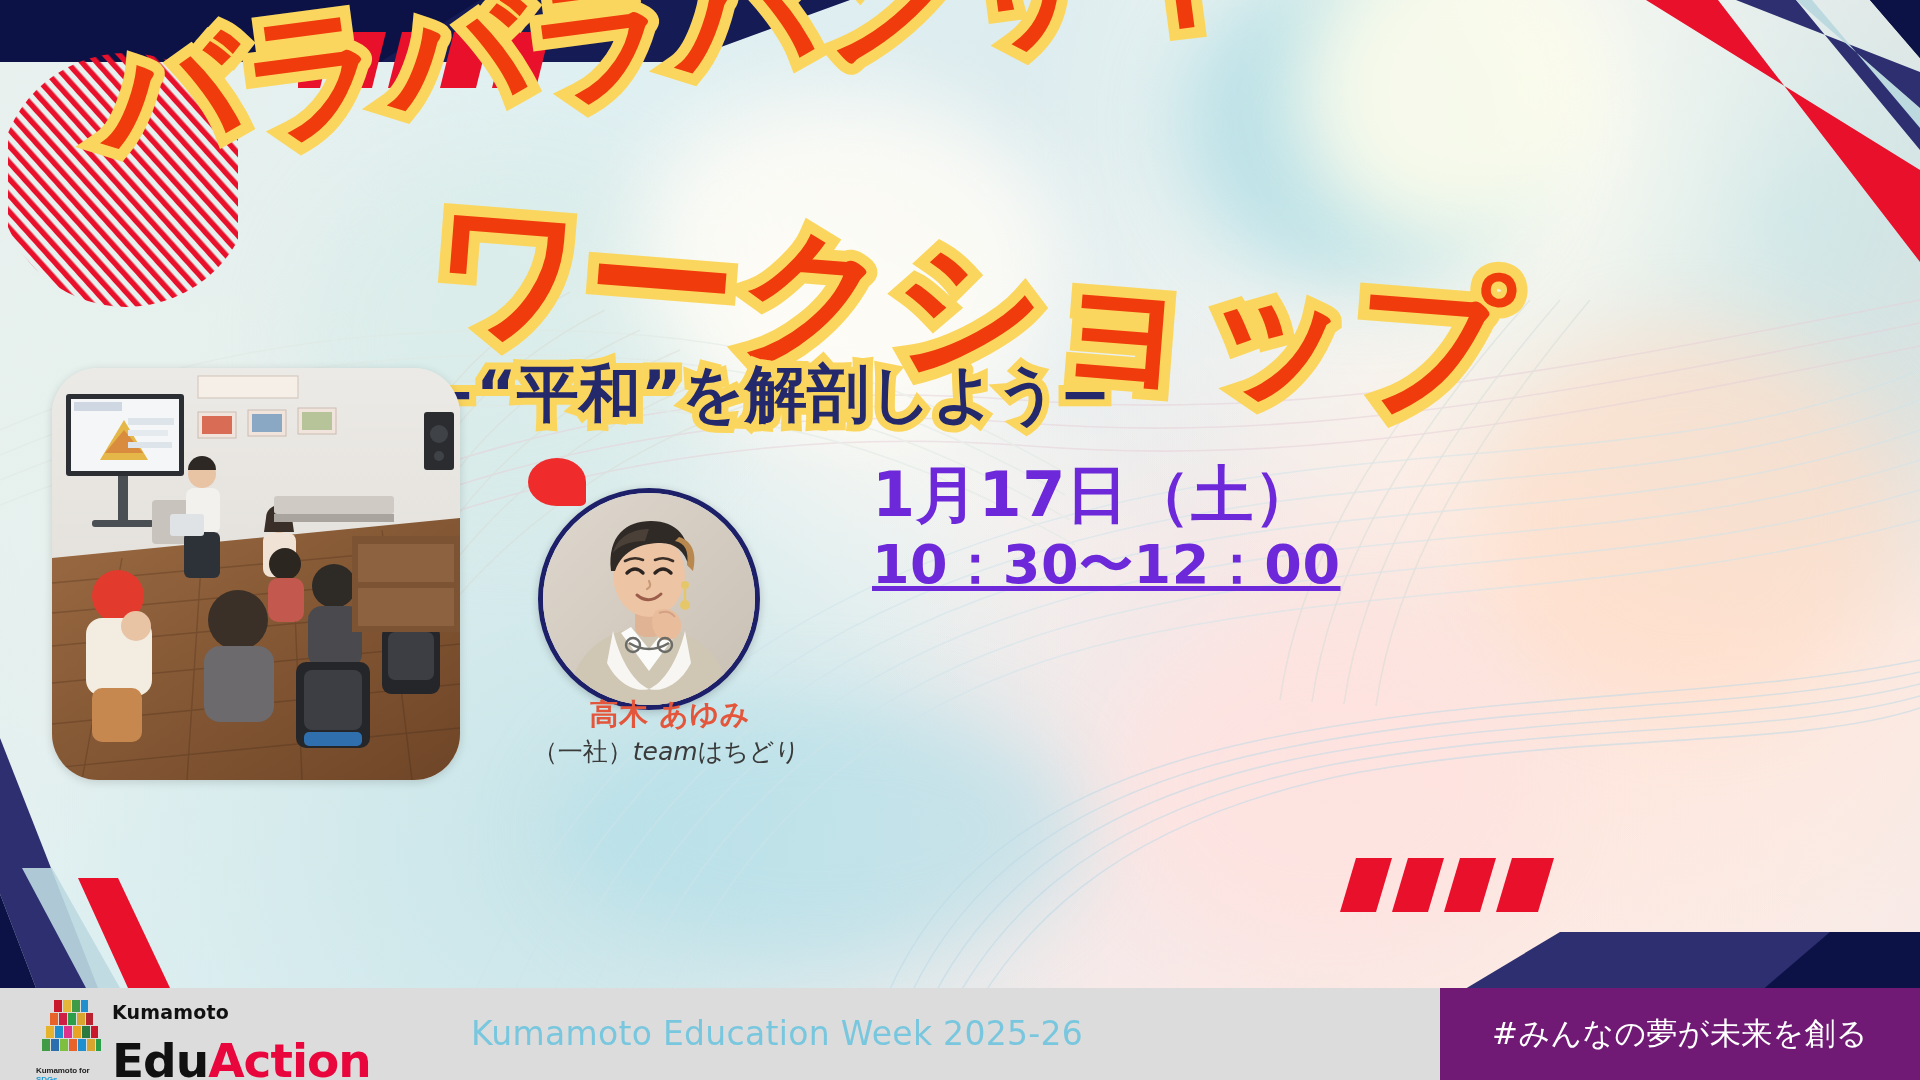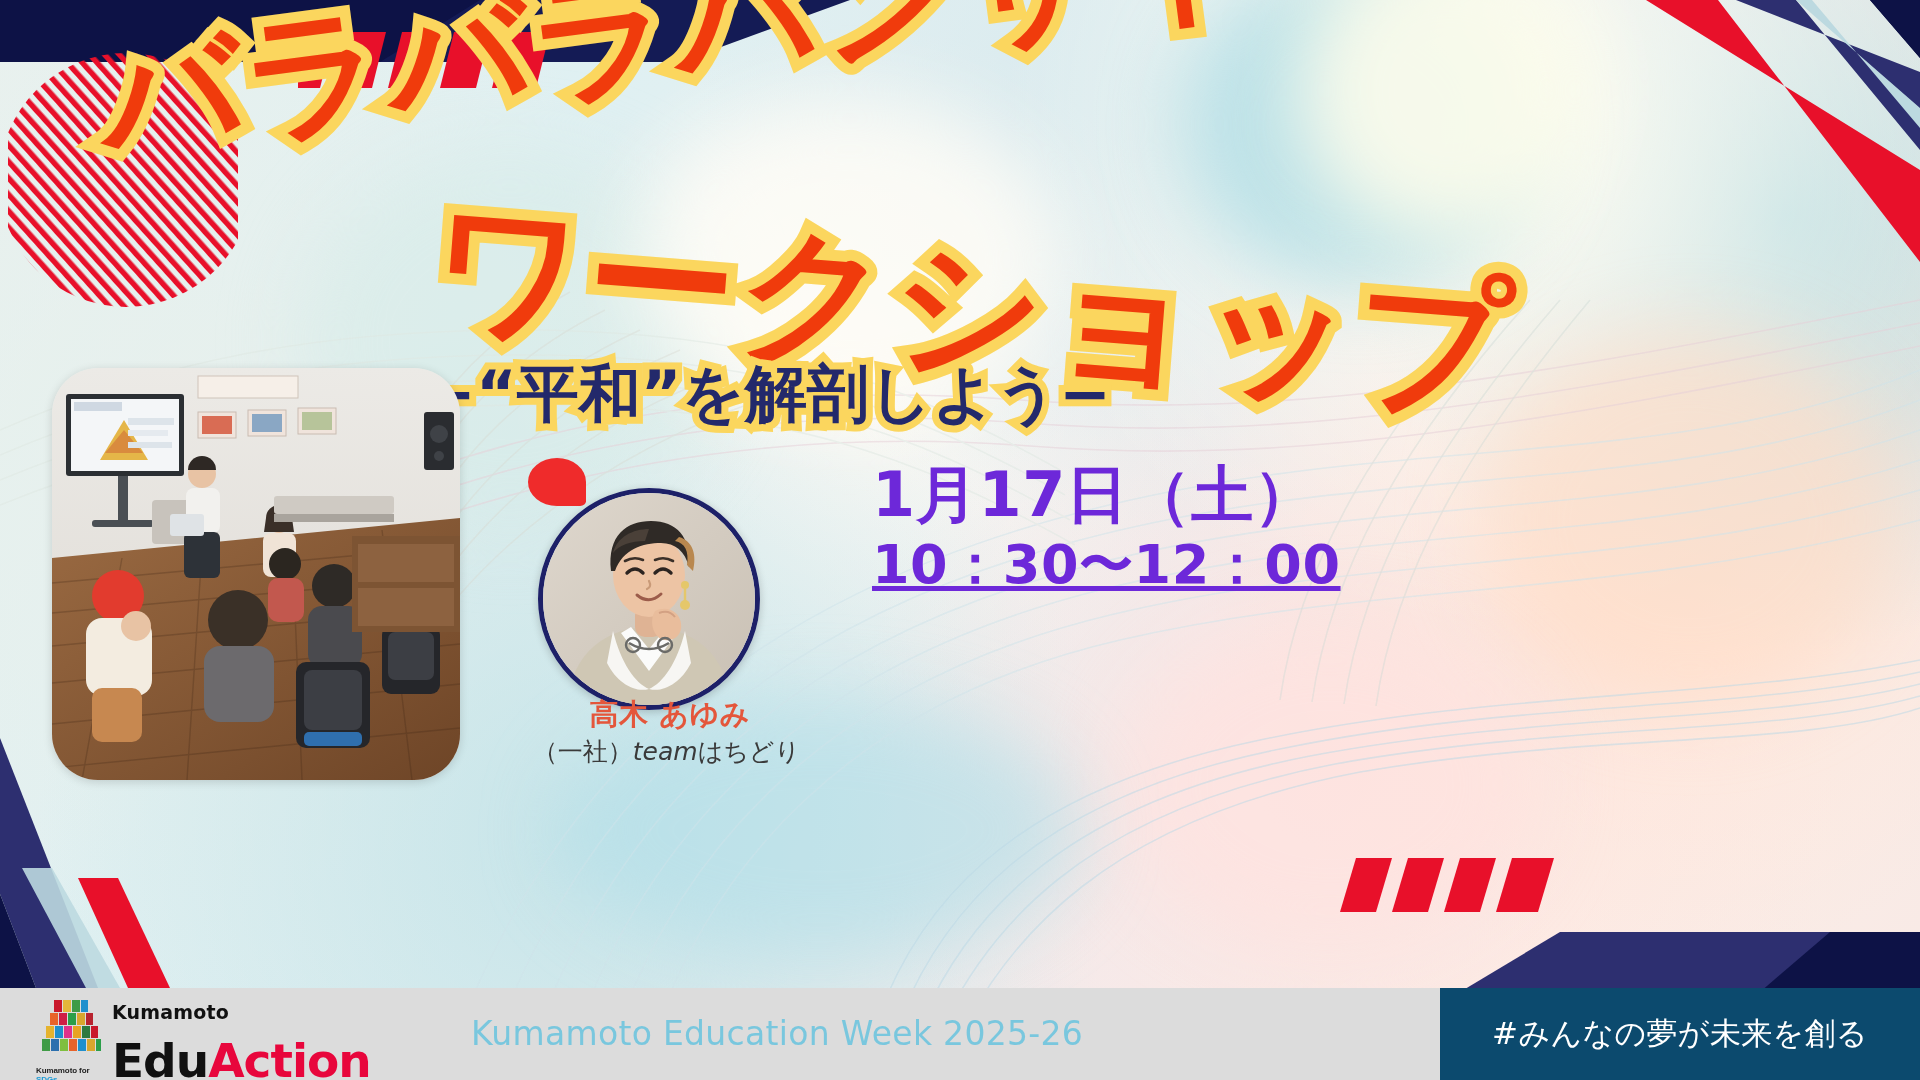--- a/index.html
+++ b/index.html
@@ -81,21 +81,21 @@
 
   
   .info{position:absolute;left:872px;top:462px;width:520px;color:#6d28d9;
     font-family:"DejaVu Sans","Liberation Sans",sans-serif;font-weight:700;}
   .info .date{font-size:62px;letter-spacing:.01em;line-height:1.08;}
   .info .time{font-size:54px;letter-spacing:.01em;line-height:1.2;margin-top:4px;text-decoration:underline;}
   .info .venue{font-size:39px;letter-spacing:.01em;line-height:1.25;margin-top:16px;}
 
   
   .footer{position:absolute;left:0;bottom:0;width:1920px;height:92px;background:#dcdcdc;}
-  .footer-cyan{position:absolute;right:0;bottom:0;width:480px;height:92px;background:#0c4a6e;
+  .footer-cyan{position:absolute;right:0;bottom:0;width:480px;height:92px;background:#701a75;
     display:flex;align-items:center;justify-content:center;}
   .footer-hash{color:#fff;font-size:31px;font-weight:400;
     font-family:"DejaVu Sans","Liberation Sans",sans-serif;letter-spacing:.01em;}
   .logo{position:absolute;left:36px;top:10px;display:flex;align-items:flex-end;gap:10px;}
   .logo-mark{width:66px;}
   .logo-sdgs{font-size:8px;font-weight:700;color:#222;letter-spacing:-.1px;margin-top:2px;}
   .logo-sdgs b{color:#1a9ad6;}
   .logo-text{line-height:1;}
   .logo-kumamoto{font-size:19px;font-weight:700;color:#111;letter-spacing:.2px;margin-bottom:15px;
     font-family:"DejaVu Sans","Liberation Sans",sans-serif;}

